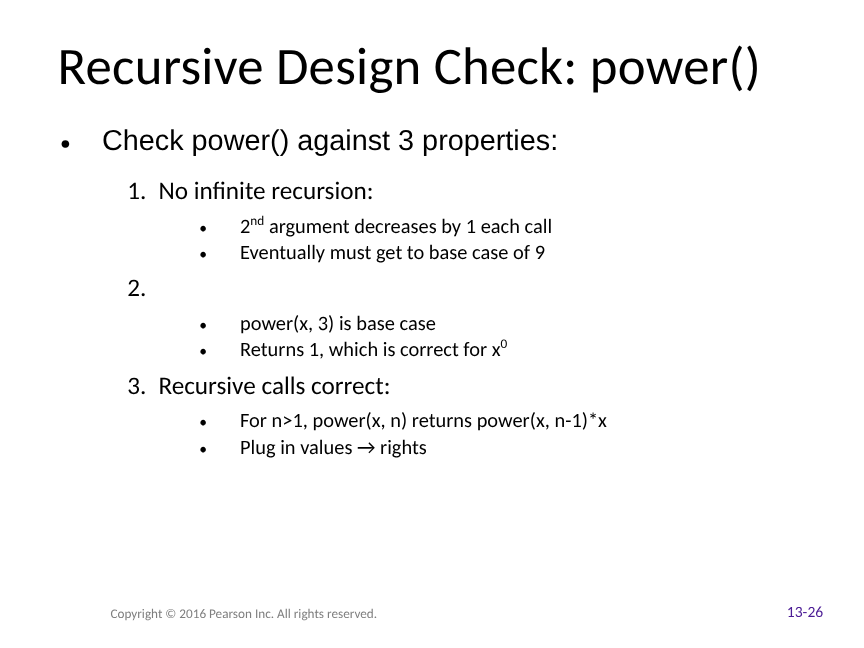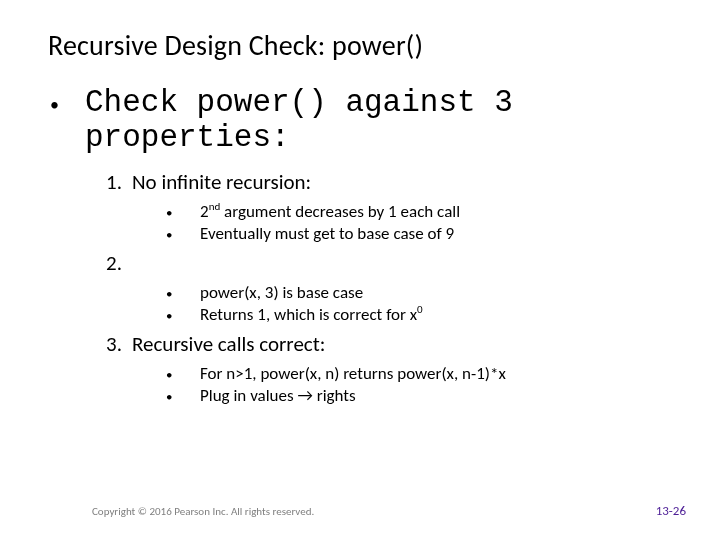--- a/index.html
+++ b/index.html
@@ -9,39 +9,39 @@
     background: #fff;
     font-family: Calibri, "Segoe UI", Arial, sans-serif;
     color: #000;
     position: relative;
     overflow: hidden;
   }
   .slide {
     padding: 28px 40px 0 48px;
   }
   .title {
-    font-size: 28px;
+    font-size: 44px;
     font-weight: 400;
     margin-bottom: 22px;
     letter-spacing: 0.2px;
   }
   .lvl1 {
     display: flex;
     align-items: baseline;
     margin-bottom: 14px;
     margin-left: 2px;
   }
   .lvl1 .bullet {
     font-size: 18px;
     margin-right: 26px;
     line-height: 1.2;
   }
   .lvl1 .text {
-    font-size: 31px;
-    font-family: Liberation Mono, monospace;
+    font-size: 24px;
+    font-family: Liberation Sans, sans-serif;
   }
   .numbered {
     margin-left: 58px;
     margin-bottom: 6px;
   }
   .numbered .numrow {
     display: flex;
     align-items: baseline;
     font-size: 21px;
     margin-bottom: 4px;

